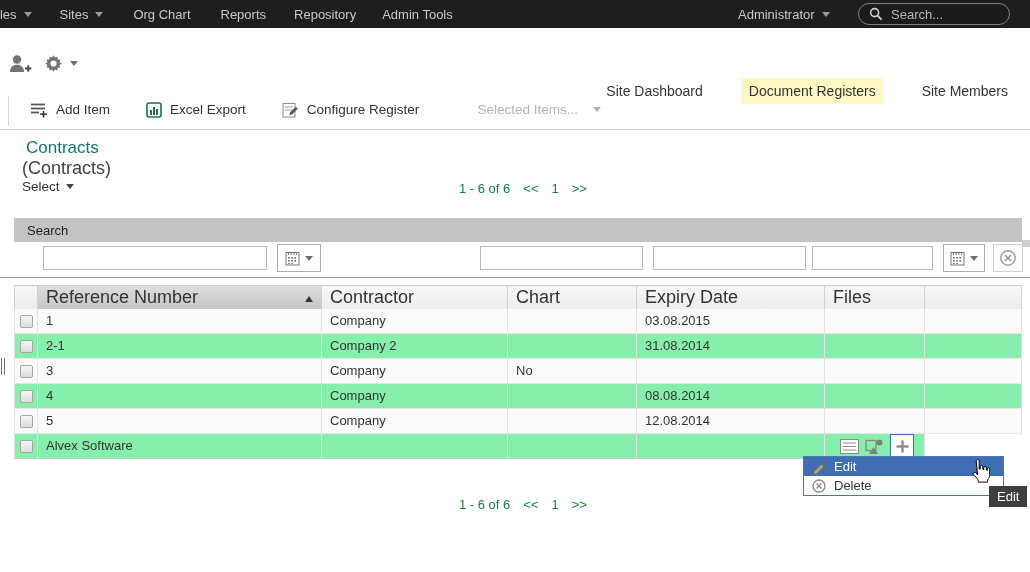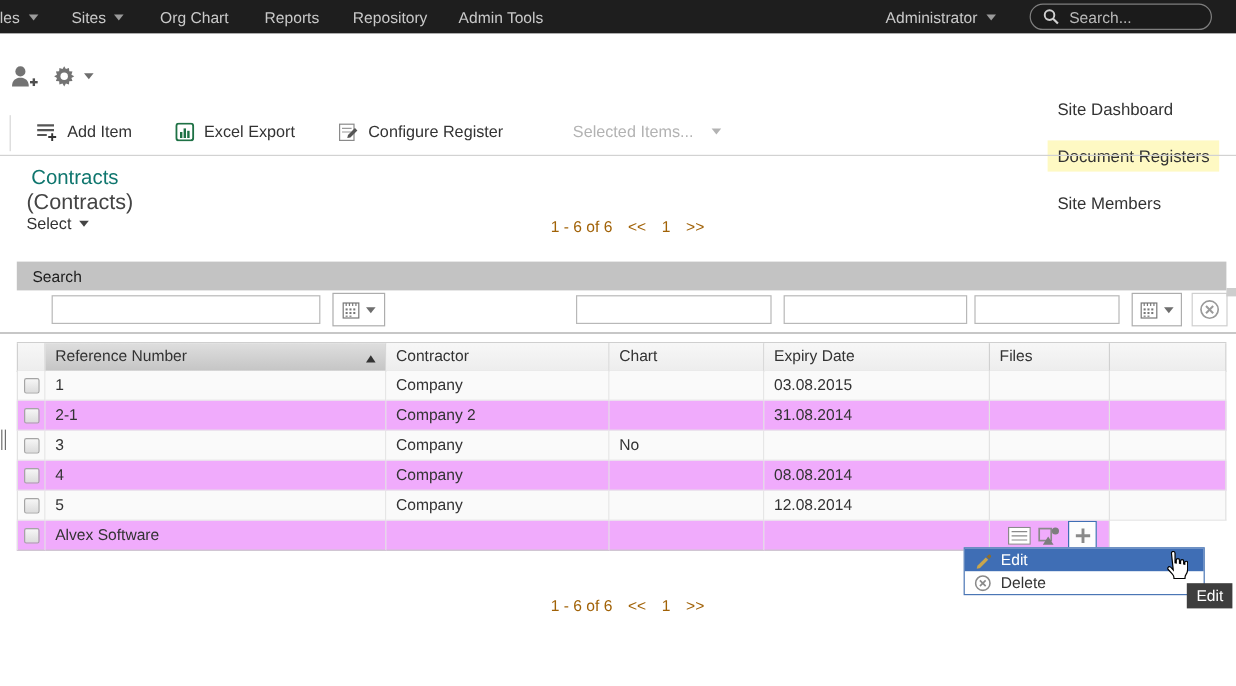--- a/index.html
+++ b/index.html
@@ -21,70 +21,70 @@
                align-items:center; padding-left:10px; background:#1b1b1b; }
   .topsearch input { background:transparent; border:none; outline:none; color:#cfcfcf;
                      font-size:13px; width:100px; margin-left:8px;
                      font-family:"Liberation Sans", sans-serif; }
   .topsearch input::placeholder { color:#b9b9b9; }
 
   
   .siteheader { position:absolute; left:0; top:28px; width:1030px; height:62px; background:#fff; }
   .hicon { position:absolute; cursor:pointer; }
   .tabs { position:absolute; right:14px; top:50px; height:26px; display:flex;
-          align-items:flex-start; gap:13px; font-size:14px; color:#333;flex-direction:column; }
+          align-items:flex-start; gap:30px; font-size:14px; color:#333; }
   .tab { padding:5px 8px; cursor:pointer; white-space:nowrap; }
   .tab.active { background:#fef9c3; }
 
   
   .toolbar { position:absolute; left:0; top:90px; width:1030px; height:40px;
              border-bottom:1px solid #d2d2d2; display:flex; align-items:center;
              padding-left:30px; gap:36px; font-size:13.5px; color:#333; }
   .tbtn { display:flex; align-items:center; gap:8px; cursor:pointer; white-space:nowrap; }
   .tbtn.disabled { color:#b3b3b3; cursor:default; }
   .tool-sep { position:absolute; left:8px; top:96px; width:1px; height:30px; background:#d6d6d6; }
 
   
   .reg-title   { position:absolute; left:26px; top:138px; font-size:17px; color:#0f766e;text-align:center; }
   .reg-sub     { position:absolute; left:22px; top:158px; font-size:18px; color:#444; }
   .select-menu { position:absolute; left:22px; top:179px; font-size:13.5px; color:#333;
                  display:flex; align-items:center; cursor:pointer; }
   .select-menu .caret { border-top-color:#444; margin-left:6px; }
 
   
-  .pagination { position:absolute; display:flex; gap:13px; font-size:13px; color:#a16207; }
+  .pagination { position:absolute; display:flex; gap:13px; font-size:13px; color:#15803d; }
   .pagination.top { left:459px; top:181px; }
   .pagination.bottom { left:459px; top:497px; }
   .pg { cursor:pointer; }
 
   
   .search-hd { position:absolute; left:14px; top:218px; width:1008px; height:24px;
                background:#c3c3c3; display:flex; align-items:center; padding-left:13px;
                font-size:13px; color:#1c1c1c; }
   .filter-line { position:absolute; left:0; top:277px; width:1030px; border-top:1px solid #a3a3a3; }
   .fin { position:absolute; top:246px; height:24px; border:1px solid #b8b8b8; background:#fff;
          font-size:13px; padding:0 5px; outline:none; font-family:"Liberation Sans", sans-serif; }
   .fbtn { position:absolute; top:244px; height:28px; background:#fff; border:1px solid #adadad;
           display:flex; align-items:center; justify-content:center; gap:5px; cursor:pointer; }
   .scroll-frag { position:absolute; left:1022px; top:240px; width:8px; height:7px; background:#cdcdcd; }
 
   
   .grid-cols { display:grid; grid-template-columns:24px 284px 186px 129px 188px 100px 97px; }
   .thead { position:absolute; left:14px; top:285px; width:1008px; height:24px;
            border-top:1px solid #cfcfcf; }
-  .th { height:24px; line-height:22px; font-size:13px; color:#333; padding-left:8px;
+  .th { height:24px; line-height:22px; font-size:18px; color:#333; padding-left:8px;
         background:linear-gradient(#f7f7f7,#ededed); border-bottom:1px solid #bdbdbd;
         border-right:1px solid #d0d0d0; position:relative; cursor:pointer; white-space:nowrap; }
   .th.first { border-left:1px solid #d0d0d0; }
   .th.sorted { background:linear-gradient(#dedede,#c5c5c5); }
   .sort-asc { position:absolute; right:8px; top:9px; width:0; height:0;
               border:4px solid transparent; border-bottom:6px solid #333; transform:translateY(-3px); }
   .tbody { position:absolute; left:14px; top:309px; width:1008px; }
   .trow.odd  .td { background:#fafafa; }
-  .trow.even .td { background:#f0abfc; }
+  .trow.even .td { background:#86efac; }
   .td { height:25px; line-height:24px; font-size:13px; color:#333; padding-left:8px;
         border-right:1px solid #e2e2e2; border-bottom:1px solid #e6e6e6; white-space:nowrap;
         overflow:hidden; }
   .td.first { border-left:1px solid #e2e2e2; display:flex; align-items:center;
               justify-content:center; padding-left:0; }
   .trow.last .td { border-bottom:1px solid #c9c9c9; }
   .cb { appearance:none; -webkit-appearance:none; width:13px; height:13px;
         border:1px solid #a5a5a5; border-radius:2px; background:linear-gradient(#f6f6f6,#dcdcdc);
         cursor:pointer; }
   .td-actions { display:flex; align-items:center; justify-content:flex-end;

